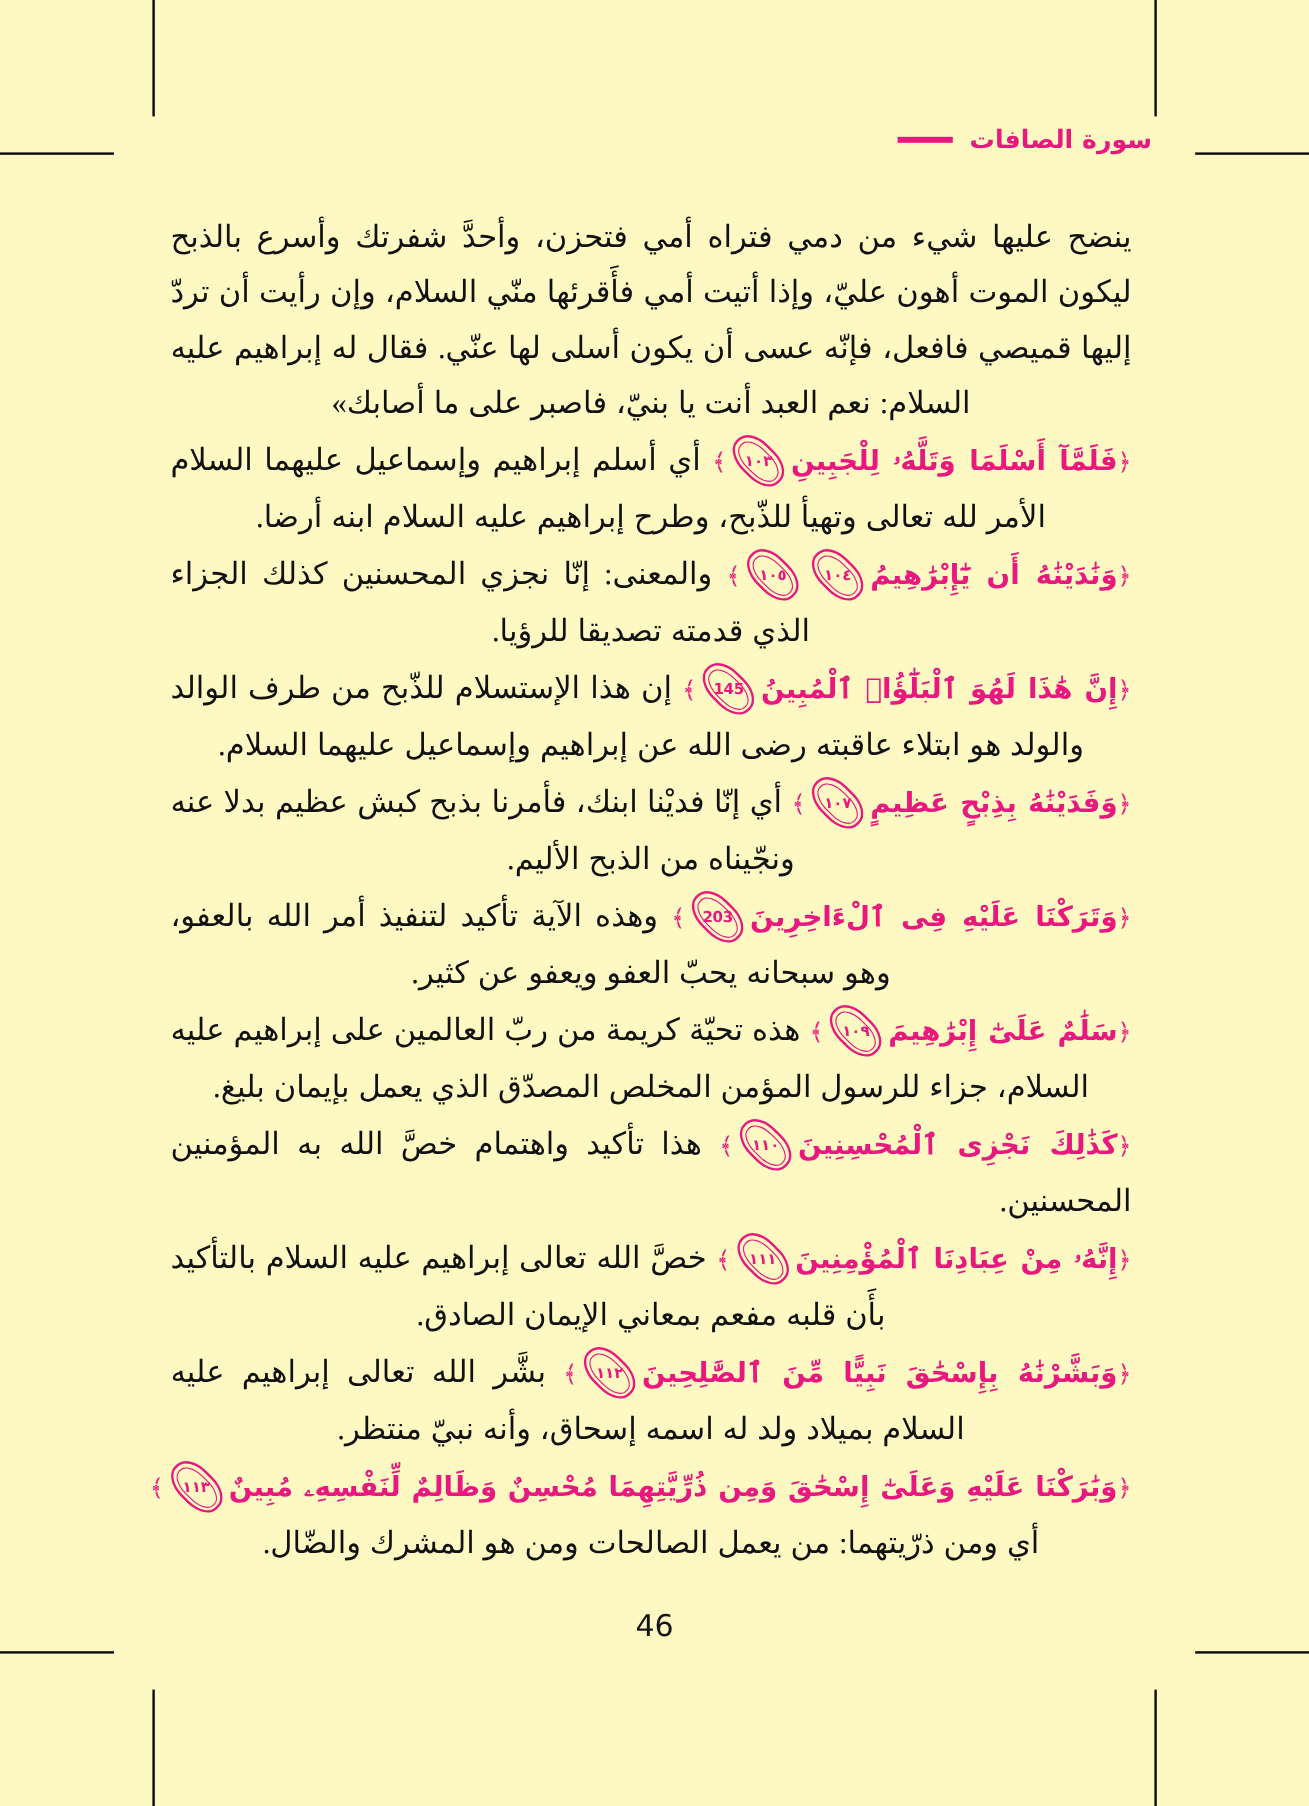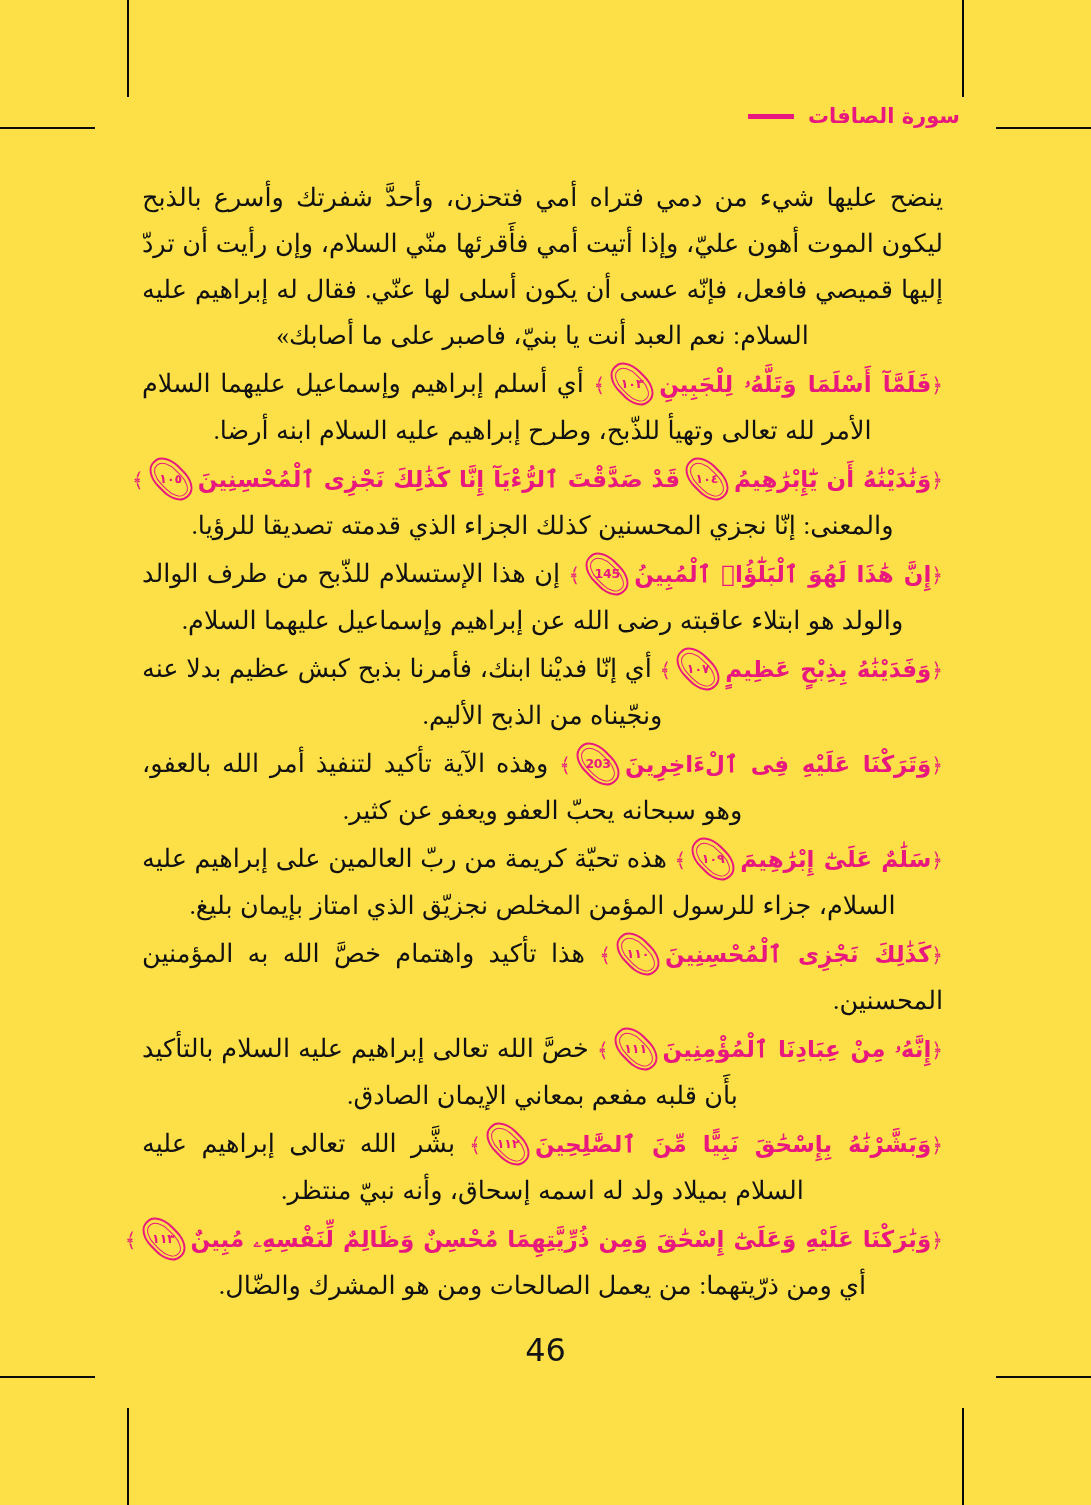--- a/index.html
+++ b/index.html
@@ -4,21 +4,21 @@
 <style>
   html, body {
     margin: 0;
     padding: 0;
     background: #ffffff;
   }
   .page {
     position: relative;
     width: 1091px;
     height: 1505px;
-    background: #fde047;
+    background: #fef9c3;
     overflow: hidden;
     font-family: "Liberation Serif", "DejaVu Serif", serif;
   }
 
   
   .crop {
     position: absolute;
     background: #0a0a0a;
   }
   .crop.v { width: 2px; height: 97px; }
@@ -137,21 +137,21 @@
     margin: 0 3px;
   }
 
   
   .folio {
     position: absolute;
     bottom: 136px;
     left: 0;
     right: 0;
     text-align: center;
-    font-size: 32px;
+    font-size: 25px;
     color: #141414;
     font-family: "DejaVu Sans", "Liberation Sans", sans-serif;
   }
 </style>
 </head>
 <body>
 
 <div class="page">
 
   <div class="crop v crop-tl-v"></div>
@@ -173,42 +173,42 @@
     <p class="para">
       <span>ينضح عليها شيء من دمي فتراه أمي فتحزن، وأحدَّ شفرتك وأسرع بالذبح ليكون الموت أهون عليّ، وإذا أتيت أمي فأَقرئها منّي السلام، وإن رأيت أن تردّ إليها قميصي فافعل، فإنّه عسى أن يكون أسلى لها عنّي. فقال له إبراهيم عليه السلام: نعم العبد أنت يا بنيّ، فاصبر على ما أصابك»</span>
     </p>
 
     <p class="para">
       <span class="ayah"><span class="brk">﴿</span><span>فَلَمَّآ أَسْلَمَا وَتَلَّهُۥ لِلْجَبِينِ</span><span class="ayah-num"><span class="medal"></span><span class="num">١٠٣</span></span><span class="brk">﴾</span></span>
       <span>أي أسلم إبراهيم وإسماعيل عليهما السلام الأمر لله تعالى وتهيأ للذّبح، وطرح إبراهيم عليه السلام ابنه أرضا.</span>
     </p>
 
     <p class="para">
-      <span class="ayah"><span class="brk">﴿</span><span>وَنَٰدَيْنَٰهُ أَن يَٰٓإِبْرَٰهِيمُ</span><span class="ayah-num"><span class="medal"></span><span class="num">١٠٤</span></span><span>قَدْ صَدَّقْتَ ٱلرُّءْيَآ إِنَّا كَذَٰلِكَ نَجْزِى ٱلْمُحْسِنِينَ</span><span class="ayah-num"><span class="medal"></span><span class="num">١٠٥</span></span><span class="brk">﴾</span></span>
+      <span class="ayah"><span class="brk">﴿</span><span>وَنَٰدَيْنَٰهُ أَن يَٰٓإِبْرَٰهِيمُ</span><span class="ayah-num"><span class="medal"></span><span class="num">١٠٤</span></span><span class="ayah-num"><span class="medal"></span><span class="num">١٠٥</span></span><span class="brk">﴾</span></span>
       <span>والمعنى: إنّا نجزي المحسنين كذلك الجزاء الذي قدمته تصديقا للرؤيا.</span>
     </p>
 
     <p class="para">
       <span class="ayah"><span class="brk">﴿</span><span>إِنَّ هَٰذَا لَهُوَ ٱلْبَلَٰٓؤُا۟ ٱلْمُبِينُ</span><span class="ayah-num"><span class="medal"></span><span class="num">145</span></span><span class="brk">﴾</span></span>
       <span>إن هذا الإستسلام للذّبح من طرف الوالد والولد هو ابتلاء عاقبته رضى الله عن إبراهيم وإسماعيل عليهما السلام.</span>
     </p>
 
     <p class="para">
       <span class="ayah"><span class="brk">﴿</span><span>وَفَدَيْنَٰهُ بِذِبْحٍ عَظِيمٍ</span><span class="ayah-num"><span class="medal"></span><span class="num">١٠٧</span></span><span class="brk">﴾</span></span>
       <span>أي إنّا فديْنا ابنك، فأمرنا بذبح كبش عظيم بدلا عنه ونجّيناه من الذبح الأليم.</span>
     </p>
 
     <p class="para">
       <span class="ayah"><span class="brk">﴿</span><span>وَتَرَكْنَا عَلَيْهِ فِى ٱلْءَاخِرِينَ</span><span class="ayah-num"><span class="medal"></span><span class="num">203</span></span><span class="brk">﴾</span></span>
       <span>وهذه الآية تأكيد لتنفيذ أمر الله بالعفو، وهو سبحانه يحبّ العفو ويعفو عن كثير.</span>
     </p>
 
     <p class="para">
       <span class="ayah"><span class="brk">﴿</span><span>سَلَٰمٌ عَلَىٰٓ إِبْرَٰهِيمَ</span><span class="ayah-num"><span class="medal"></span><span class="num">١٠٩</span></span><span class="brk">﴾</span></span>
-      <span>هذه تحيّة كريمة من ربّ العالمين على إبراهيم عليه السلام، جزاء للرسول المؤمن المخلص نجزيّق الذي امتاز بإيمان بليغ.</span>
+      <span>هذه تحيّة كريمة من ربّ العالمين على إبراهيم عليه السلام، جزاء للرسول المؤمن المخلص المصدّق الذي يعمل بإيمان بليغ.</span>
     </p>
 
     <p class="para last-right">
       <span class="ayah"><span class="brk">﴿</span><span>كَذَٰلِكَ نَجْزِى ٱلْمُحْسِنِينَ</span><span class="ayah-num"><span class="medal"></span><span class="num">١١٠</span></span><span class="brk">﴾</span></span>
       <span>هذا تأكيد واهتمام خصَّ الله به المؤمنين المحسنين.</span>
     </p>
 
     <p class="para">
       <span class="ayah"><span class="brk">﴿</span><span>إِنَّهُۥ مِنْ عِبَادِنَا ٱلْمُؤْمِنِينَ</span><span class="ayah-num"><span class="medal"></span><span class="num">١١١</span></span><span class="brk">﴾</span></span>
       <span>خصَّ الله تعالى إبراهيم عليه السلام بالتأكيد بأَن قلبه مفعم بمعاني الإيمان الصادق.</span>

